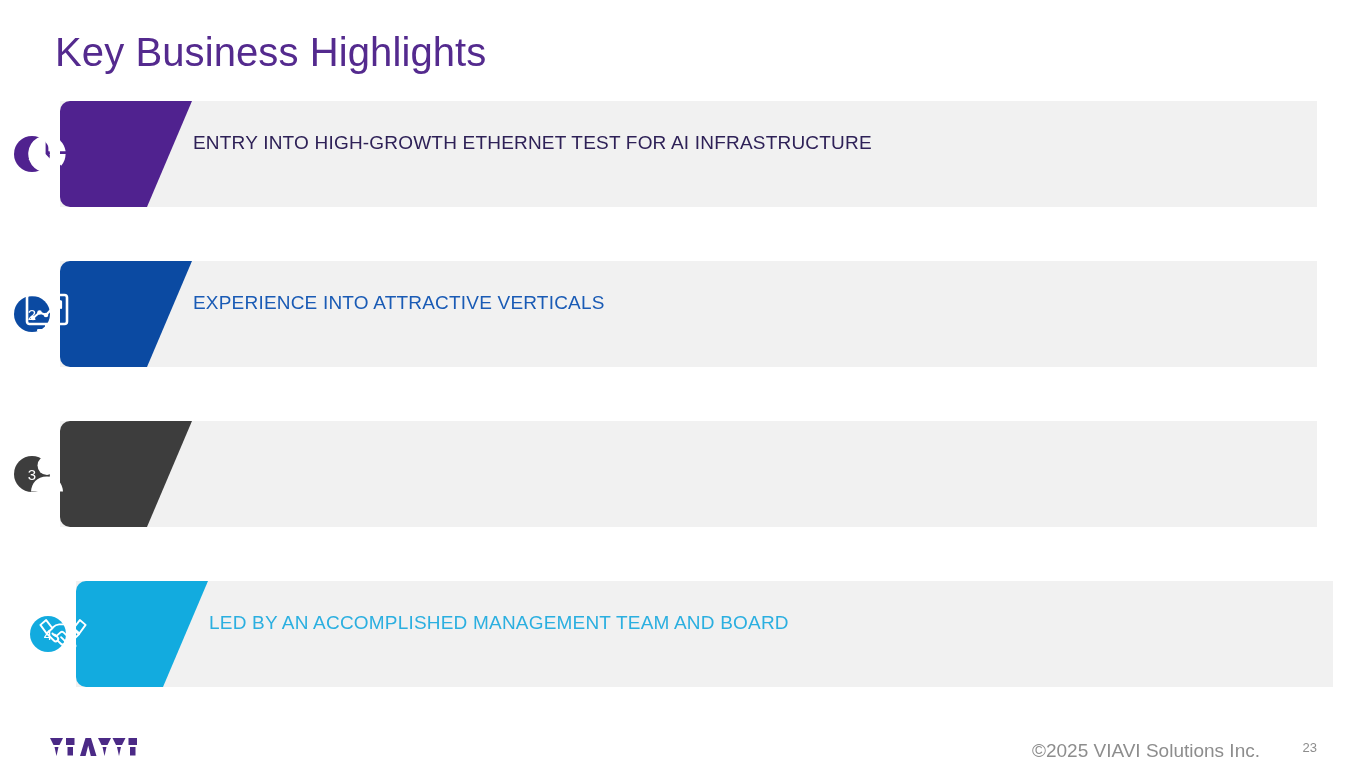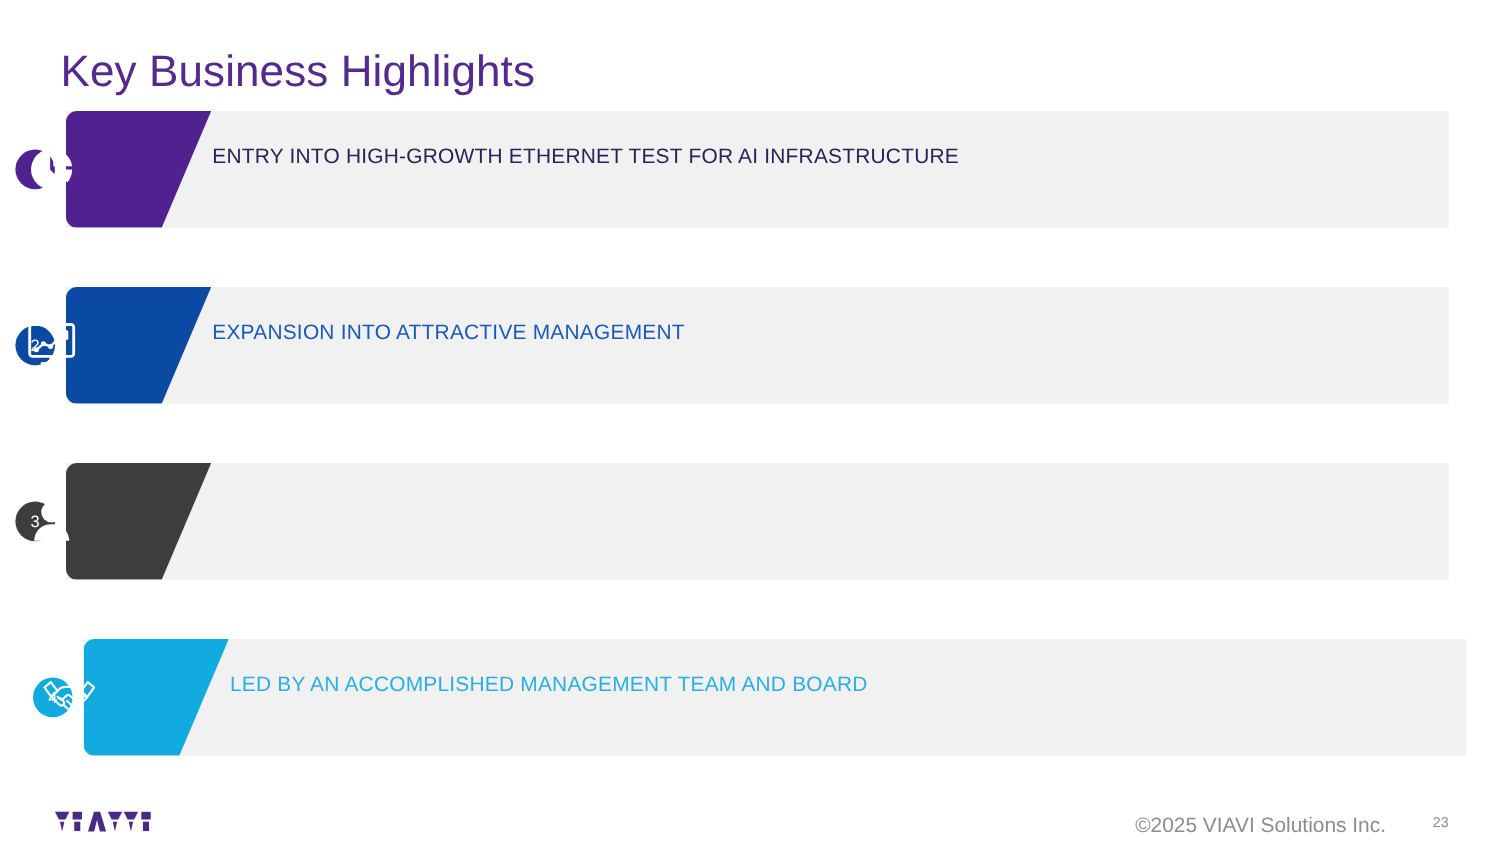--- a/index.html
+++ b/index.html
@@ -141,21 +141,21 @@
     color: #8d8d8d;
     text-align: right;
     white-space: nowrap;
   }
 </style>
 </head>
 <body>
 
 <div class="slide">
 
-  <div class="slide-title" style="color: rgb(84, 42, 142); margin-top: 13px;">Key Business Highlights</div>
+  <div class="slide-title" style="color: rgb(84, 42, 142);">Key Business Highlights</div>
 
   <div class="highlight-row row-1">
     <div class="row-bar" style="background: rgb(241, 241, 241);"></div>
 
     <div class="row-badge" style="background: rgb(80, 34, 143);">
       <span>1</span>
     </div>
 
     <div class="row-shape">
       <div class="row-shape-inner" style="background: rgb(80, 34, 143);"></div>
@@ -190,21 +190,21 @@
         <polyline points="30.5,9.5 37,9.5 37,16" fill="none" stroke="#ffffff" stroke-width="2.2" stroke-linecap="round" stroke-linejoin="round"></polyline>
         <circle cx="9" cy="26" r="2.3" fill="#ffffff"></circle>
         <circle cx="15.5" cy="20.5" r="2.3" fill="#ffffff"></circle>
         <circle cx="22" cy="23" r="2.3" fill="#ffffff"></circle>
         <circle cx="29.5" cy="15" r="2.3" fill="#ffffff"></circle>
         <rect x="21" y="32" width="3" height="5" fill="#ffffff"></rect>
         <rect x="13" y="37" width="19" height="2.6" rx="1.3" fill="#ffffff"></rect>
       </svg>
     </div>
 
-    <div class="row-label" style="color: rgb(26, 91, 181);">EXPANSION INTO ATTRACTIVE MANAGEMENT</div>
+    <div class="row-label" style="color: rgb(26, 91, 181);">EXPERIENCE INTO ATTRACTIVE VERTICALS</div>
   </div>
 
   <div class="highlight-row row-3">
     <div class="row-bar" style="background: rgb(241, 241, 241);"></div>
 
     <div class="row-badge" style="background: rgb(61, 61, 61);">
       <span>3</span>
     </div>
 
     <div class="row-shape">

